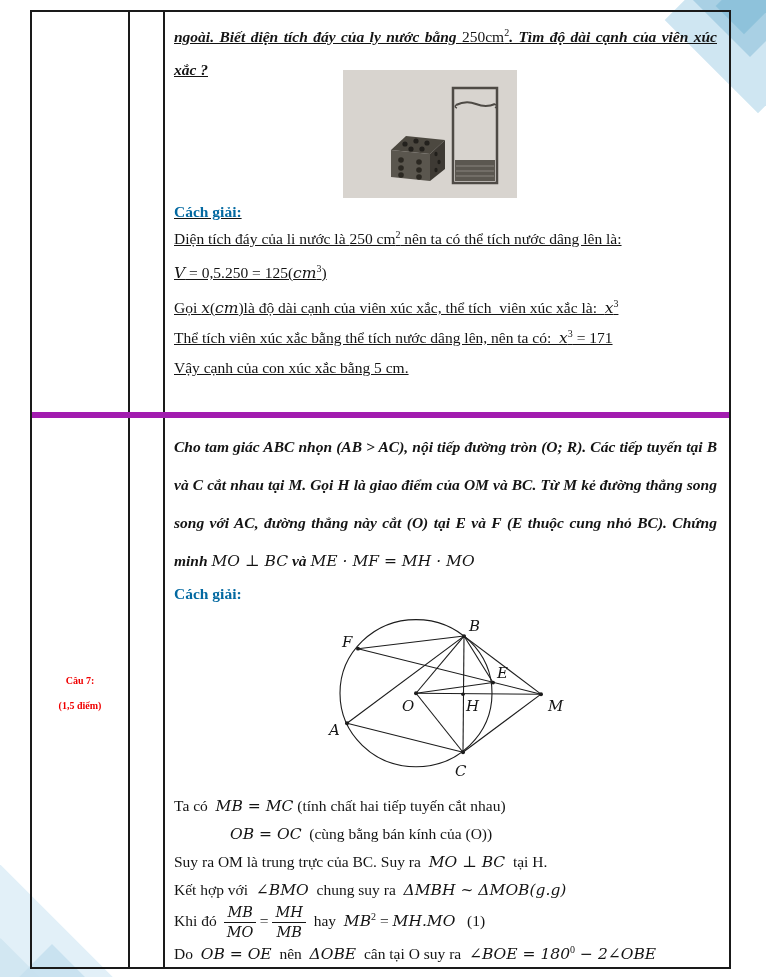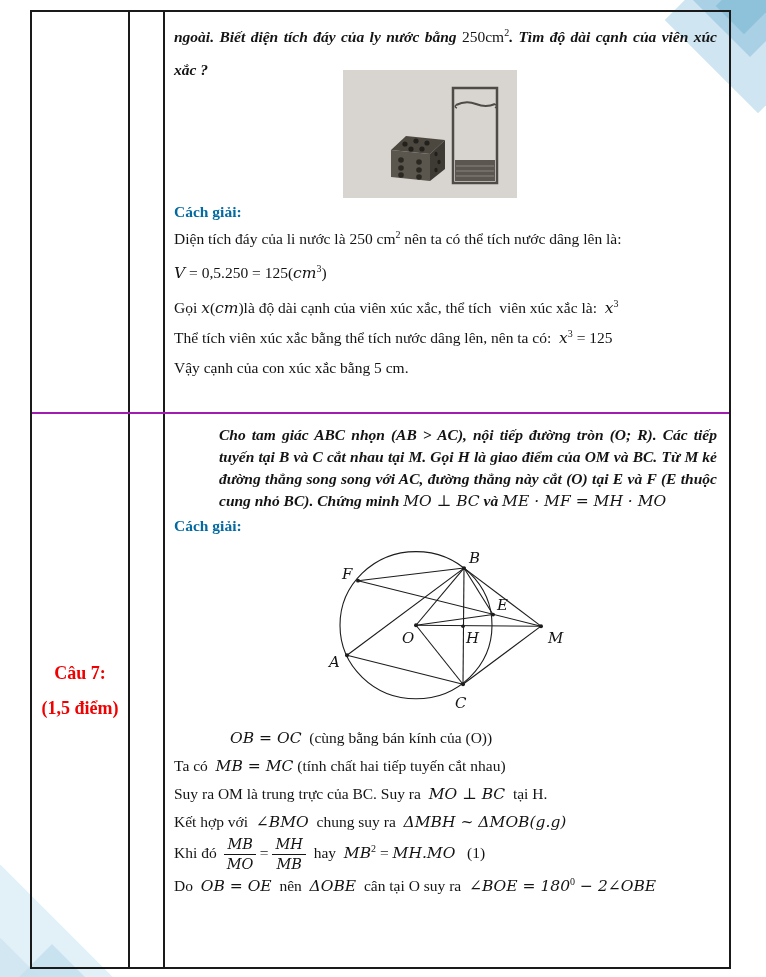--- a/index.html
+++ b/index.html
@@ -12,29 +12,29 @@
   .d2{width:92px;height:92px;right:-30px;top:-54px;background:#a9d0e4;}
   .d3{width:40px;height:40px;right:2px;top:-14px;background:#8abfd9;opacity:.85;}
   .b1{width:175px;height:175px;left:-98px;bottom:-88px;background:#e2f0f8;}
   .b2{width:125px;height:125px;left:-62px;bottom:-112px;background:#d2e7f2;}
   .b3{width:72px;height:72px;left:16px;bottom:-54px;background:#c6e0ee;opacity:.9;}
 
   
   .doc-table{position:absolute;left:30px;top:10px;width:697px;height:955px;
              border:2px solid #1a1a1a;display:flex;flex-direction:column;}
   .trow{display:flex;min-height:0;}
-  .trow1{height:400px;border-bottom:2px solid #a21caf;flex:none;}
+  .trow1{height:400px;border-bottom:6px solid #a21caf;flex:none;text-decoration:underline;}
   .trow2{flex:1;}
   .c1{width:96px;flex:none;border-right:2px solid #1a1a1a;}
   .c2{width:33px;flex:none;border-right:2px solid #1a1a1a;}
   .c3{flex:1;min-width:0;padding:6px 12px 0 9px;}
 
   
   .problem{font-size:15.5px;line-height:33px;text-align:justify;margin:2px 0 0;}
-  .trow2 .problem{line-height:22px;margin-top:4px;margin-left:45px;}
+  .trow2 .problem{line-height:38px;margin-top:4px;}
   .bi{font-weight:bold;font-style:italic;}
   .mi{font-style:italic;font-family:"DejaVu Serif","DejaVu Sans",serif;}
   .m-up{font-style:normal;}
   sup.s{font-size:10px;vertical-align:super;line-height:0;}
   .red-label{color:#0369a1;font-weight:bold;font-size:15.5px;line-height:24px;margin:0;}
   .sline{font-size:15.5px;line-height:29px;margin:0;white-space:pre-wrap;}
   .trow2 .sline{line-height:28px;}
   .f-line{margin:5px 0;line-height:30px;}
   .indent{padding-left:56px;}
 
@@ -48,21 +48,21 @@
 
   
   .s6{line-height:50px;}
   .frac{display:inline-block;vertical-align:middle;text-align:center;
         font-style:italic;font-family:"DejaVu Serif",serif;line-height:1.15;font-size:14.5px;}
   .frac .fn{display:block;padding:0 3px 1px;border-bottom:1.3px solid #141414;}
   .frac .fd{display:block;padding-top:1px;}
 
   
   .qcell{height:100%;display:flex;flex-direction:column;align-items:center;justify-content:center;
-         gap:14px;color:#f00000;font-weight:bold;font-size:18px;}
+         gap:14px;color:#f00000;font-weight:bold;font-size:10px;}
   .qcell p{margin:0;}
 
   
   .figure{margin:2px 0 0 126px;width:320px;height:184px;}
   .flabel{font-family:"DejaVu Serif",serif;font-style:italic;font-size:15px;fill:#141414;}
 </style>
 </head>
 <body>
 
 <div class="page">
@@ -132,21 +132,21 @@
         </div>
 
         <p class="red-label" style="margin-top:2px">Cách giải:</p>
 
         <p class="sline"><span>Diện tích đáy của li nước là </span><span class="m-up">250 cm</span><sup class="s">2</sup><span> nên ta có thể tích nước dâng lên là:</span></p>
 
         <p class="sline f-line"><span class="mi">V</span><span> = 0,5.250 = 125</span><span>(</span><span class="mi">cm</span><sup class="s">3</sup><span>)</span></p>
 
         <p class="sline"><span>Gọi </span><span class="mi">x</span><span>(</span><span class="mi">cm</span><span>)</span><span>là độ dài cạnh của viên xúc xắc, thể tích  viên xúc xắc là:  </span><span class="mi">x</span><sup class="s">3</sup></p>
 
-        <p class="sline"><span>Thể tích viên xúc xắc bằng thể tích nước dâng lên, nên ta có:  </span><span class="mi">x</span><sup class="s">3</sup><span> = 125</span></p>
+        <p class="sline"><span>Thể tích viên xúc xắc bằng thể tích nước dâng lên, nên ta có:  </span><span class="mi">x</span><sup class="s">3</sup><span> = 171</span></p>
 
 
         <p class="sline">Vậy cạnh của con xúc xắc bằng 5 cm.</p>
       </div>
     </div>
 
     <div class="trow trow2">
       <div class="c1">
         <div class="qcell">
           <p>Câu 7:</p>
@@ -191,23 +191,23 @@
             <text class="flabel" x="42" y="40">F</text>
             <text class="flabel" x="197" y="72">E</text>
             <text class="flabel" x="102" y="106">O</text>
             <text class="flabel" x="166" y="106">H</text>
             <text class="flabel" x="248" y="106">M</text>
             <text class="flabel" x="29" y="131">A</text>
             <text class="flabel" x="155" y="173">C</text>
           </svg>
         </div>
 
+        <p class="sline"><span>Ta có  </span><span class="mi">MB = MC</span><span> (tính chất hai tiếp tuyến cắt nhau)</span></p>
+
         <p class="sline indent"><span class="mi">OB = OC</span><span>  (cùng bằng bán kính của (O))</span></p>
-
-        <p class="sline"><span>Ta có  </span><span class="mi">MB = MC</span><span> (tính chất hai tiếp tuyến cắt nhau)</span></p>
 
         <p class="sline"><span>Suy ra OM là trung trực của BC. Suy ra  </span><span class="mi">MO ⊥ BC</span><span>  tại H.</span></p>
 
 
         <p class="sline"><span>Kết hợp với  </span><span class="mi">∠BMO</span><span>  chung suy ra  </span><span class="mi">ΔMBH ~ ΔMOB</span><span class="mi">(g.g)</span></p>
 
         <p class="sline s6"><span>Khi đó  </span><span class="frac"><span class="fn">MB</span><span class="fd">MO</span></span><span> = </span><span class="frac"><span class="fn">MH</span><span class="fd">MB</span></span><span>  hay  </span><span class="mi">MB</span><sup class="s">2</sup><span> = </span><span class="mi">MH.MO</span><span>   (1)</span></p>
 
         <p class="sline"><span>Do  </span><span class="mi">OB = OE</span><span>  nên  </span><span class="mi">ΔOBE</span><span>  cân tại O suy ra  </span><span class="mi">∠BOE = 180</span><sup class="s">0</sup><span class="mi"> − 2∠OBE</span></p>
 

